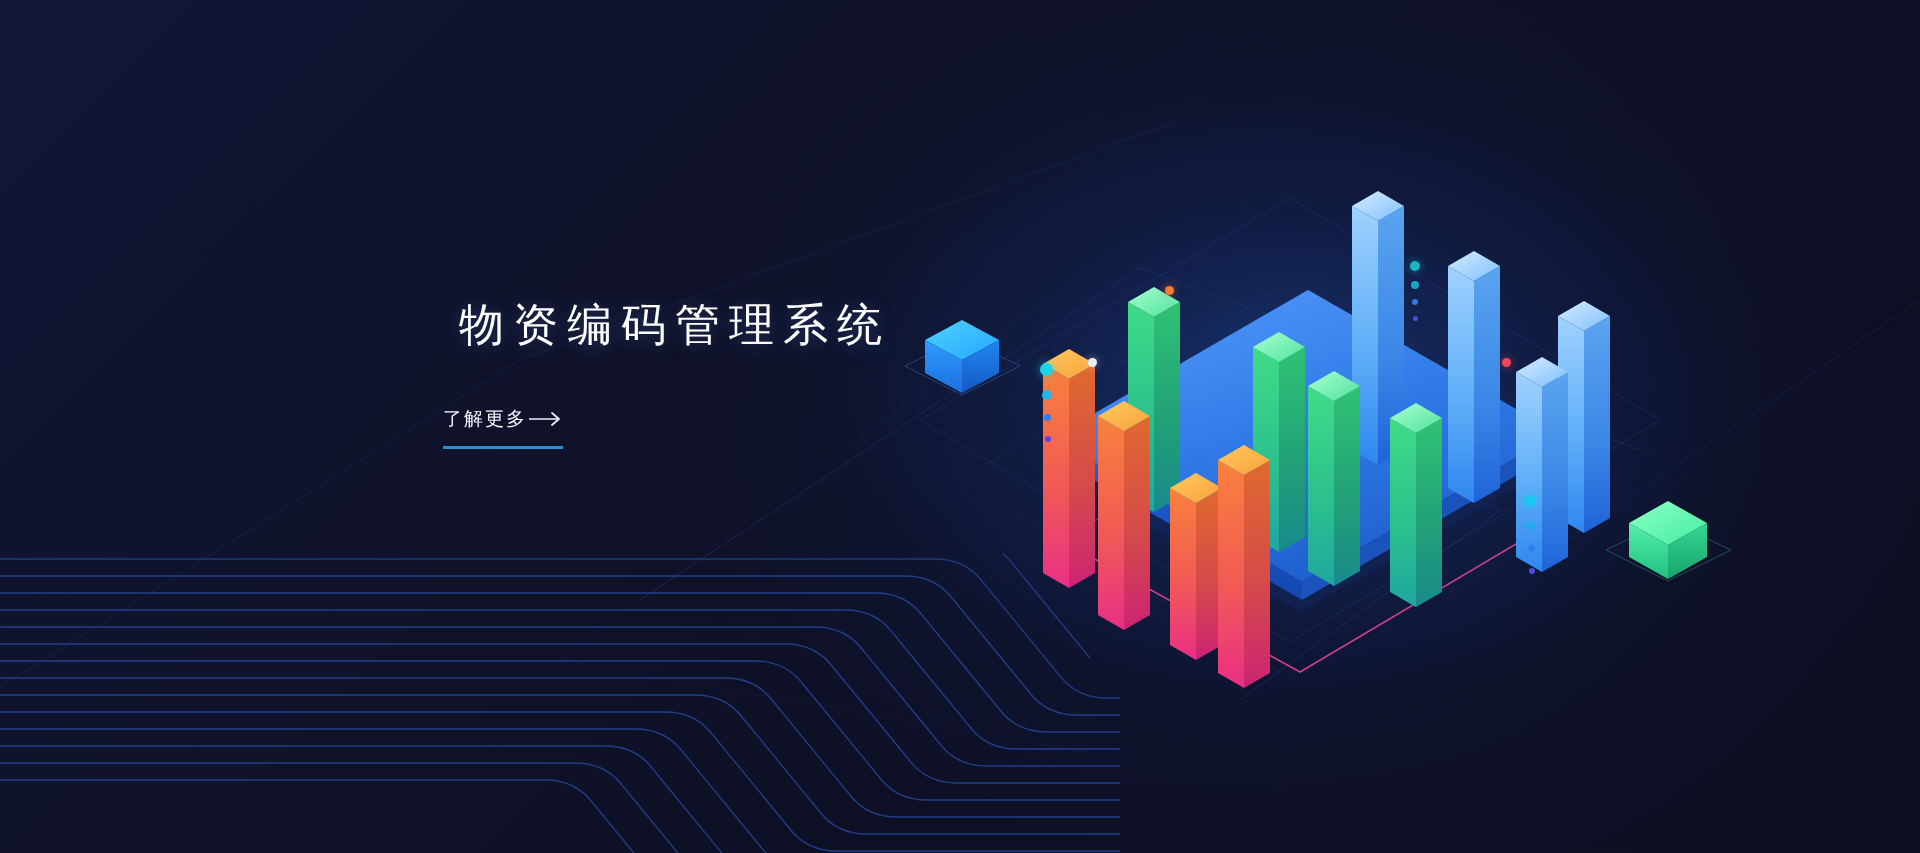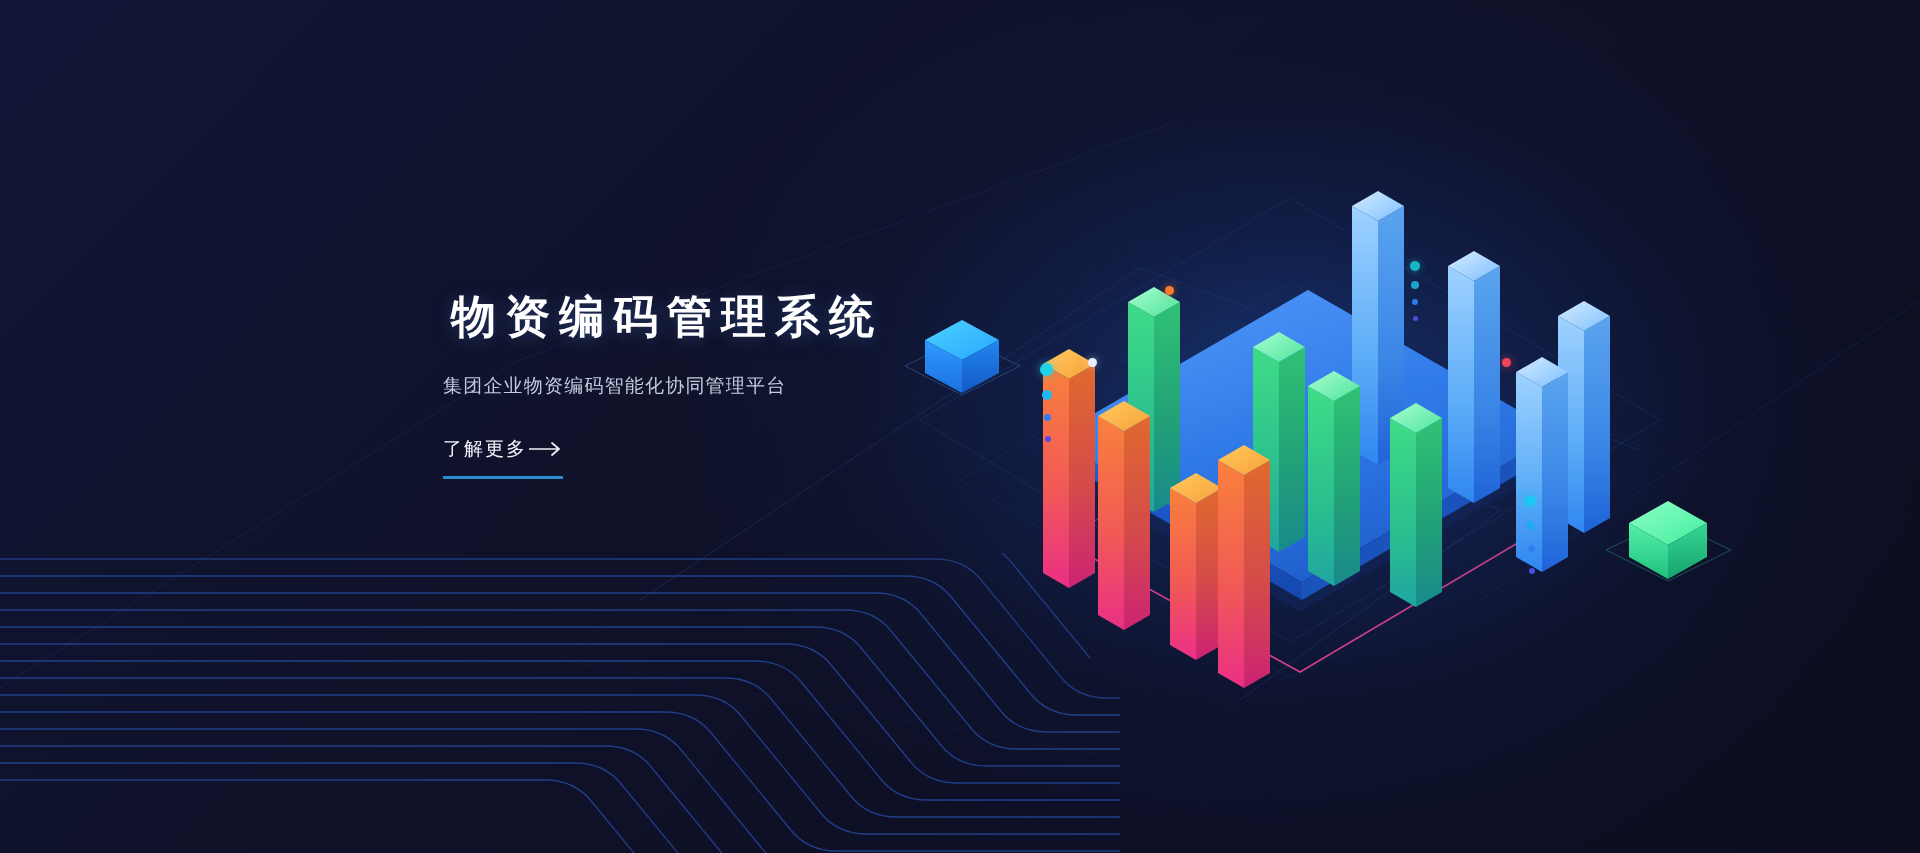--- a/index.html
+++ b/index.html
@@ -21,22 +21,22 @@
   
   .circuit{position:absolute;left:0;bottom:0;width:1120px;height:300px;pointer-events:none;}
   .circuit svg{display:block;}
 
   
   .hairlines{position:absolute;inset:0;pointer-events:none;}
 
   
   .copy{position:absolute;left:443px;top:281px;width:560px;}
   .title{
-    margin:8px;color:#ffffff;font-size:45px;line-height:1.25;
-    font-weight:700;letter-spacing:9px;white-space:nowrap;
+    margin:16px;color:#ffffff;font-size:45px;line-height:1.25;
+    font-weight:400;letter-spacing:9px;white-space:nowrap;
     text-shadow:0 2px 18px rgba(80,130,220,.35);
   }
   .subtitle{
     margin:28px 0 0 0;color:#c3cbe0;font-size:19px;letter-spacing:1.2px;
     font-weight:400;white-space:nowrap;
   }
   .cta{
     display:inline-flex;align-items:center;gap:2px;
     margin-top:37px;padding:0 0 14px 0;
     border-bottom:3px solid #2a8ed0;
@@ -88,21 +88,20 @@
       </g>
       <g fill="none" stroke="#23418f" stroke-width="1.3" opacity=".85">
         <path d="M-10,6 L935,6 Q965,6 982,28 L1060,123 Q1077,145 1107,145 L1130,145"></path>
         <path d="M20,-12 L965,-12 Q995,-12 1012,10 L1090,105"></path>
       </g>
     </svg>
   </div>
 
   <div class="copy">
     <h1 class="title">物资编码管理系统</h1>
-    <p class="subtitle">集团企业物资编码智能化协同管理平台</p>
     <button class="cta">
       <span>了解更多</span>
       <span class="arrow">
         <svg width="34" height="14" viewBox="0 0 34 14">
           <path d="M0,7 L30,7 M23,1 L30,7 L23,13" fill="none" stroke="#eef2fa" stroke-width="1.7" stroke-linecap="round" stroke-linejoin="round"></path>
         </svg>
       </span>
     </button>
   </div>
 

